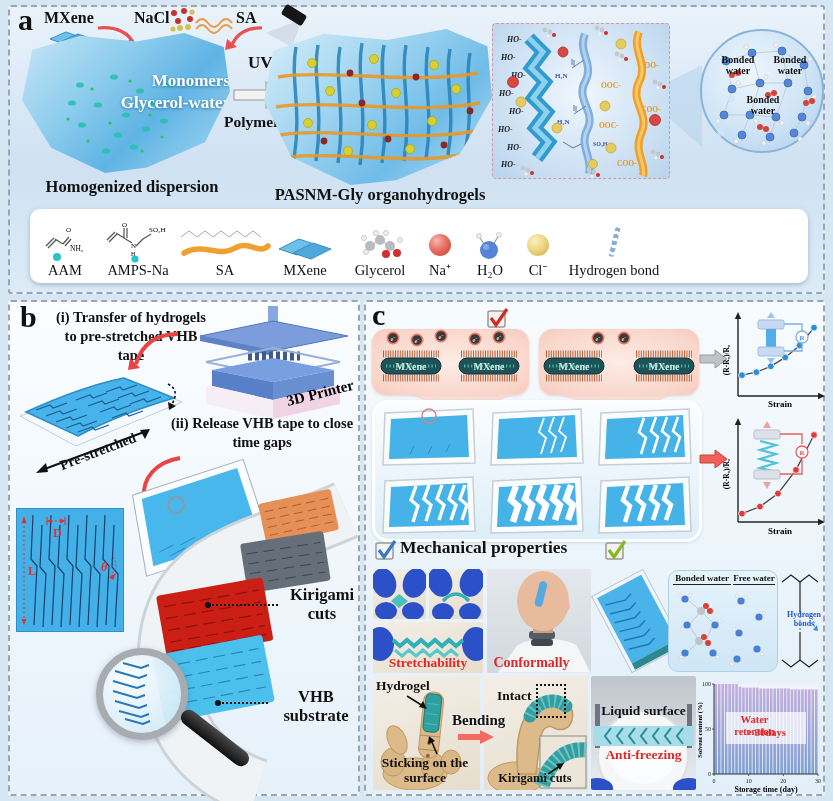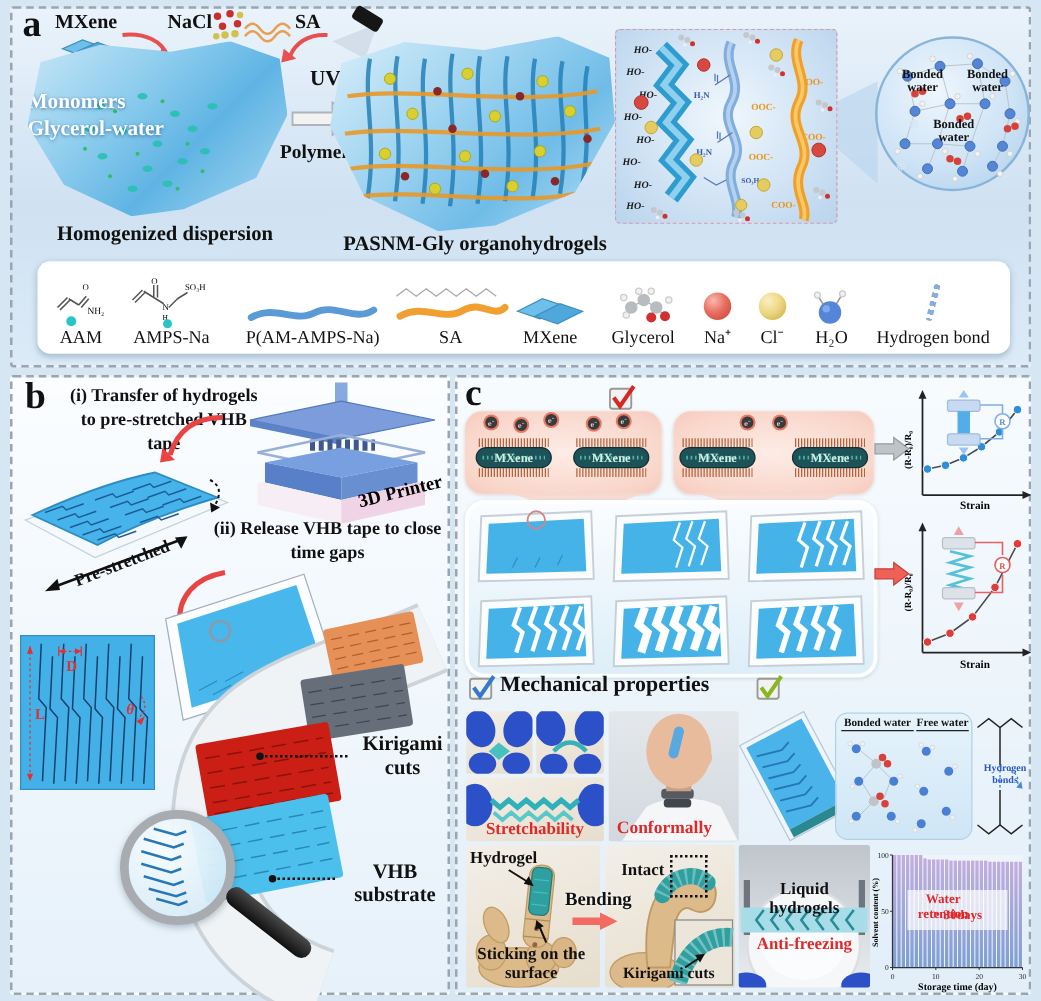--- a/index.html
+++ b/index.html
@@ -11,21 +11,21 @@
   #panelC{left:364px;top:300px;width:461px;height:496px;background:linear-gradient(180deg,#f7fbfe,#e2eef8)}
   .tag{font-size:30px;font-weight:bold;line-height:1}
   .b{font-weight:bold}
   .ctr{text-align:center}
   .red{color:#e02828}
   svg{display:block;overflow:visible}
   svg text{font-family:"Liberation Serif",serif}
   .cube{position:absolute}
   .cube1{clip-path:polygon(5% 12%,28% 2%,55% 6%,78% 0%,97% 10%,100% 42%,88% 78%,60% 96%,40% 100%,14% 82%,0% 48%);background:linear-gradient(135deg,#c8e6f6 0%,#8ecdee 35%,#5fb4e4 62%,#a8d8f2 100%)}
   .cube2{clip-path:polygon(4% 14%,26% 3%,54% 7%,80% 0%,98% 11%,100% 44%,86% 80%,58% 97%,38% 100%,12% 82%,0% 46%);background:linear-gradient(135deg,#d8eefa 0%,#9fd4f0 38%,#6fbce8 68%,#b8e0f4 100%)}
-  .cubetext{position:absolute;left:0;right:0;color:#fff;font-weight:bold;font-size:17px;text-align:left;text-shadow:0 1px 3px rgba(0,60,120,.6)}
+  .cubetext{position:absolute;left:0;right:0;color:#fff;font-weight:bold;font-size:17px;text-align:right;text-shadow:0 1px 3px rgba(0,60,120,.6)}
   .caption{font-size:16.5px;font-weight:bold;text-align:center}
   .legendbar{position:absolute;left:20px;top:202px;width:778px;height:74px;background:#fff;border-radius:10px;box-shadow:0 2px 5px rgba(110,140,170,.5);display:flex;align-items:flex-end;padding:4px 7px;box-sizing:border-box}
   .litem{display:flex;flex-direction:column;align-items:center;justify-content:flex-end;height:100%}
   .litem .lname{font-size:14.5px;font-weight:normal;white-space:nowrap;line-height:1.15}
   .sphere{border-radius:50%}
   .circleA{position:absolute;left:690px;top:22px;width:124px;height:124px;border-radius:50%;border:2px solid #88b4d8;background:radial-gradient(circle at 40% 35%,#eef6fd,#cfe4f6 55%,#a9ccea);box-sizing:border-box}
   .bw{position:absolute;width:48px;text-align:center;font-weight:bold;font-size:10px;line-height:1.05}
   .inset{position:absolute;left:482px;top:16px;width:178px;height:156px;border:1.5px dashed #d898a8;border-radius:4px;background:radial-gradient(circle at 50% 45%,#f0f7fd 0%,#cfe2f4 60%,#b9d4ec 100%);box-sizing:border-box}
   .pinkbox{position:absolute;height:66px;border-radius:14px;background:radial-gradient(ellipse at center,#fdece6 0%,#f9d6ca 75%,#f6cabc 100%);box-shadow:0 1px 3px rgba(200,150,140,.4)}
   .samplesbox{position:absolute;left:6px;top:98px;width:330px;height:142px;border-radius:16px;background:linear-gradient(180deg,#fbfdff,#dceef8);box-shadow:inset 0 0 0 3px #fff,0 1px 3px rgba(150,180,200,.4)}
@@ -360,26 +360,20 @@
             <path d="M2,20 L10,12 M4,22 L12,14 M11,13 L19,18 M19,18 L19,8 M22,18 L22,8 M19,18 L27,23 M31,26 L38,19 M38,19 L46,14"></path>
           </g>
           <text x="17" y="7" font-size="7">O</text>
           <text x="26" y="28" font-size="7">N</text>
           <text x="26" y="36" font-size="6">H</text>
           <text x="44" y="12" font-size="7">SO₃H</text>
           <circle cx="30" cy="39" r="3.6" fill="#28c4c8"></circle>
         </svg>
         <div class="lname">AMPS-Na</div>
       </div>
-      <div class="litem" style="width:138px">
-        <svg width="104" height="22" viewBox="0 0 104 22">
-          <path d="M3,14 C22,3 38,19 54,10 C70,2 86,18 101,8" fill="none" stroke="#5b9bd5" stroke-width="5.5" stroke-linecap="round"></path>
-        </svg>
-        <div class="lname">P(AM-AMPS-Na)</div>
-      </div>
       <div class="litem" style="width:84px">
         <svg width="92" height="34" viewBox="0 0 92 34">
           <path d="M2,9 l8,-6 l8,6 l8,-6 l8,6 l8,-6 l8,6 l8,-6 l8,6 l8,-6 l8,6" fill="none" stroke="#a8a8a8" stroke-width="1"></path>
           <path d="M5,25 C24,14 40,30 56,20 C70,12 80,27 89,18" fill="none" stroke="#f0a030" stroke-width="5.5" stroke-linecap="round"></path>
         </svg>
         <div class="lname">SA</div>
       </div>
       <div class="litem" style="width:76px">
         <svg width="56" height="28" viewBox="0 0 56 28">
           <polygon points="2,15 22,5 40,11 20,21" fill="#6cc0ea" stroke="#3f8cc0"></polygon>
@@ -405,34 +399,34 @@
             <circle cx="34" cy="16" r="5" fill="#b8bcc0"></circle>
           <circle cx="30" cy="24" r="4" fill="#d03030"></circle>
             <circle cx="41" cy="23" r="4" fill="#d03030"></circle>
         </svg>
         <div class="lname">Glycerol</div>
       </div>
       <div class="litem" style="width:46px">
         <div class="sphere" style="width:22px;height:22px;margin-bottom:6px;background:radial-gradient(circle at 35% 30%,#f8b8b0,#e87060 45%,#c04038)"></div>
         <div class="lname">Na⁺</div>
       </div>
-      <div class="litem" style="width:42px">
-        <div class="sphere" style="width:22px;height:22px;margin-bottom:6px;background:radial-gradient(circle at 35% 30%,#faf0c0,#ecd480 50%,#c8a838)"></div>
-        <div class="lname">Cl⁻</div>
-      </div>
       <div class="litem" style="width:54px">
         <svg width="34" height="30" viewBox="0 0 34 30">
           <line x1="12" y1="14" x2="6" y2="4" stroke="#999" stroke-width="1.2"></line>
           <line x1="20" y1="13" x2="26" y2="3" stroke="#999" stroke-width="1.2"></line>
           <circle cx="6" cy="4" r="2.4" fill="#f0f0f0" stroke="#ccc"></circle>
             <circle cx="26" cy="3" r="2.4" fill="#f0f0f0" stroke="#ccc"></circle>
           <circle cx="16" cy="18" r="9" fill="#5585d8"></circle>
           <circle cx="13" cy="15" r="3" fill="#8cb0ec" opacity="0.8"></circle>
         </svg>
         <div class="lname">H₂O</div>
+      </div>
+      <div class="litem" style="width:42px">
+        <div class="sphere" style="width:22px;height:22px;margin-bottom:6px;background:radial-gradient(circle at 35% 30%,#faf0c0,#ecd480 50%,#c8a838)"></div>
+        <div class="lname">Cl⁻</div>
       </div>
       <div class="litem" style="width:110px">
         <div style="width:5px;height:30px;margin-bottom:5px;border-radius:2px;transform:rotate(14deg);background:repeating-linear-gradient(180deg,#88aed8 0 4px,transparent 4px 7px)"></div>
         <div class="lname">Hydrogen bond</div>
       </div>
     </div>
   </section>
 
   <section class="panel" id="panelB">
     <div class="abs tag" style="left:10px;top:0">b</div>
@@ -980,21 +974,21 @@
             <path d="M32,52 l-6,8 l6,8"></path>
             <path d="M44,52 l-6,8 l6,8"></path>
           <path d="M56,52 l-6,8 l6,8"></path>
             <path d="M68,52 l-6,8 l6,8"></path>
             <path d="M80,52 l-6,8 l6,8"></path>
             <path d="M92,52 l-6,8 l6,8"></path>
         </g>
         <ellipse cx="6" cy="112" rx="16" ry="10" fill="#2b50c8"></ellipse>
         <ellipse cx="98" cy="112" rx="16" ry="10" fill="#2b50c8"></ellipse>
       </svg>
-      <div class="abs lblS ctr" style="left:5px;top:28px;width:95px">Liquid hydrogels</div>
+      <div class="abs lblS ctr" style="left:5px;top:28px;width:95px">Liquid surface</div>
       <div class="abs lblS ctr red" style="left:11px;top:72px;width:83px">Anti-freezing</div>
     </div>
 
     <div class="chartwrap">
       <svg width="130" height="122" viewBox="0 0 130 122">
         <defs>
           <linearGradient id="barGrad" x1="0" y1="0" x2="0" y2="1">
             <stop offset="0" stop-color="#c3aede"></stop>
             <stop offset="1" stop-color="#7d9fd3"></stop>
           </linearGradient>

